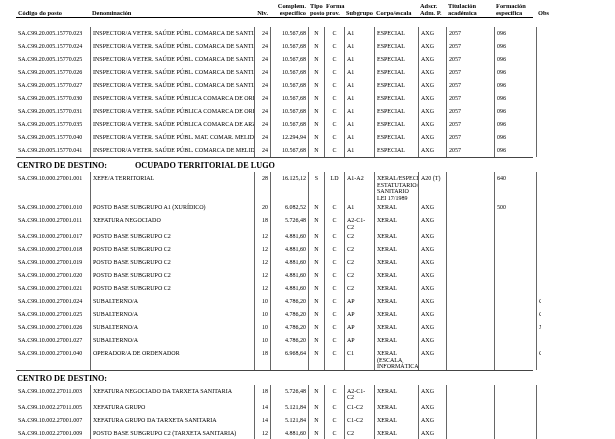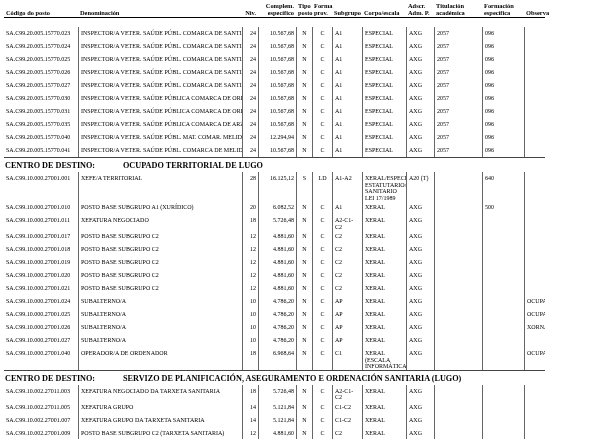--- a/index.html
+++ b/index.html
@@ -1,20 +1,20 @@
 <!DOCTYPE html>
 <html><head>
 <meta charset="utf-8">
 <style>
   html,body{margin:0;padding:0;background:#fff;}
   .sheet{
     width:549px;height:439px;box-sizing:border-box;
     background:#fff;color:#000;
     font-family:"Liberation Serif","DejaVu Serif",serif;
-    padding:2px 4px;position:relative;overflow:hidden;
+    padding:2px 16px;position:relative;overflow:hidden;
   }
   .grid{display:grid;grid-template-columns:74px 164px 16px 38px 16px 20px 30px 44px 28px 48px 42px 1fr;}
   .thead{font-weight:bold;font-size:6.4px;line-height:7px;border-bottom:1px solid #000;padding-bottom:1px;}
   .thead .hcell{display:flex;flex-direction:column;justify-content:flex-end;padding:0 2px;}
   .hl1,.hl2{white-space:nowrap;}
   .h-niv,.h-complem{text-align:right;}
   .rows{border-bottom:1px solid #444;}
   .rows.first{margin-top:9px;}
   .row{font-size:6px;line-height:6.5px;min-height:13px;}
   .cell{padding:3px 2px 0 2px;border-left:1px solid #666;white-space:pre-line;overflow:hidden;}
@@ -411,21 +411,20 @@
           <div class="cell c-corpo">XERAL (ESCALA
 INFORMÁTICA)</div>
           <div class="cell c-adscr">AXG</div>
           <div class="cell c-titulacion"></div>
           <div class="cell c-formacion"></div>
           <div class="cell c-observacions">OCUPADO LABORAL FIXO</div>
         </div>
       </div>
       <div class="centro">
         <span class="centro-label">CENTRO DE DESTINO:</span>
-        <span class="centro-title">SERVIZO DE PLANIFICACIÓN, ASEGURAMENTO E ORDENACIÓN SANITARIA (LUGO)</span>
       </div>
       <div class="rows">
         <div class="grid row">
           <div class="cell c-codigo">SA.C99.10.002.27011.003</div>
           <div class="cell c-denominacion">XEFATURA NEGOCIADO DA TARXETA SANITARIA</div>
           <div class="cell c-niv">18</div>
           <div class="cell c-complem">5.726,48</div>
           <div class="cell c-tipo">N</div>
           <div class="cell c-forma">C</div>
           <div class="cell c-subgrupo">A2-C1-C2</div>

